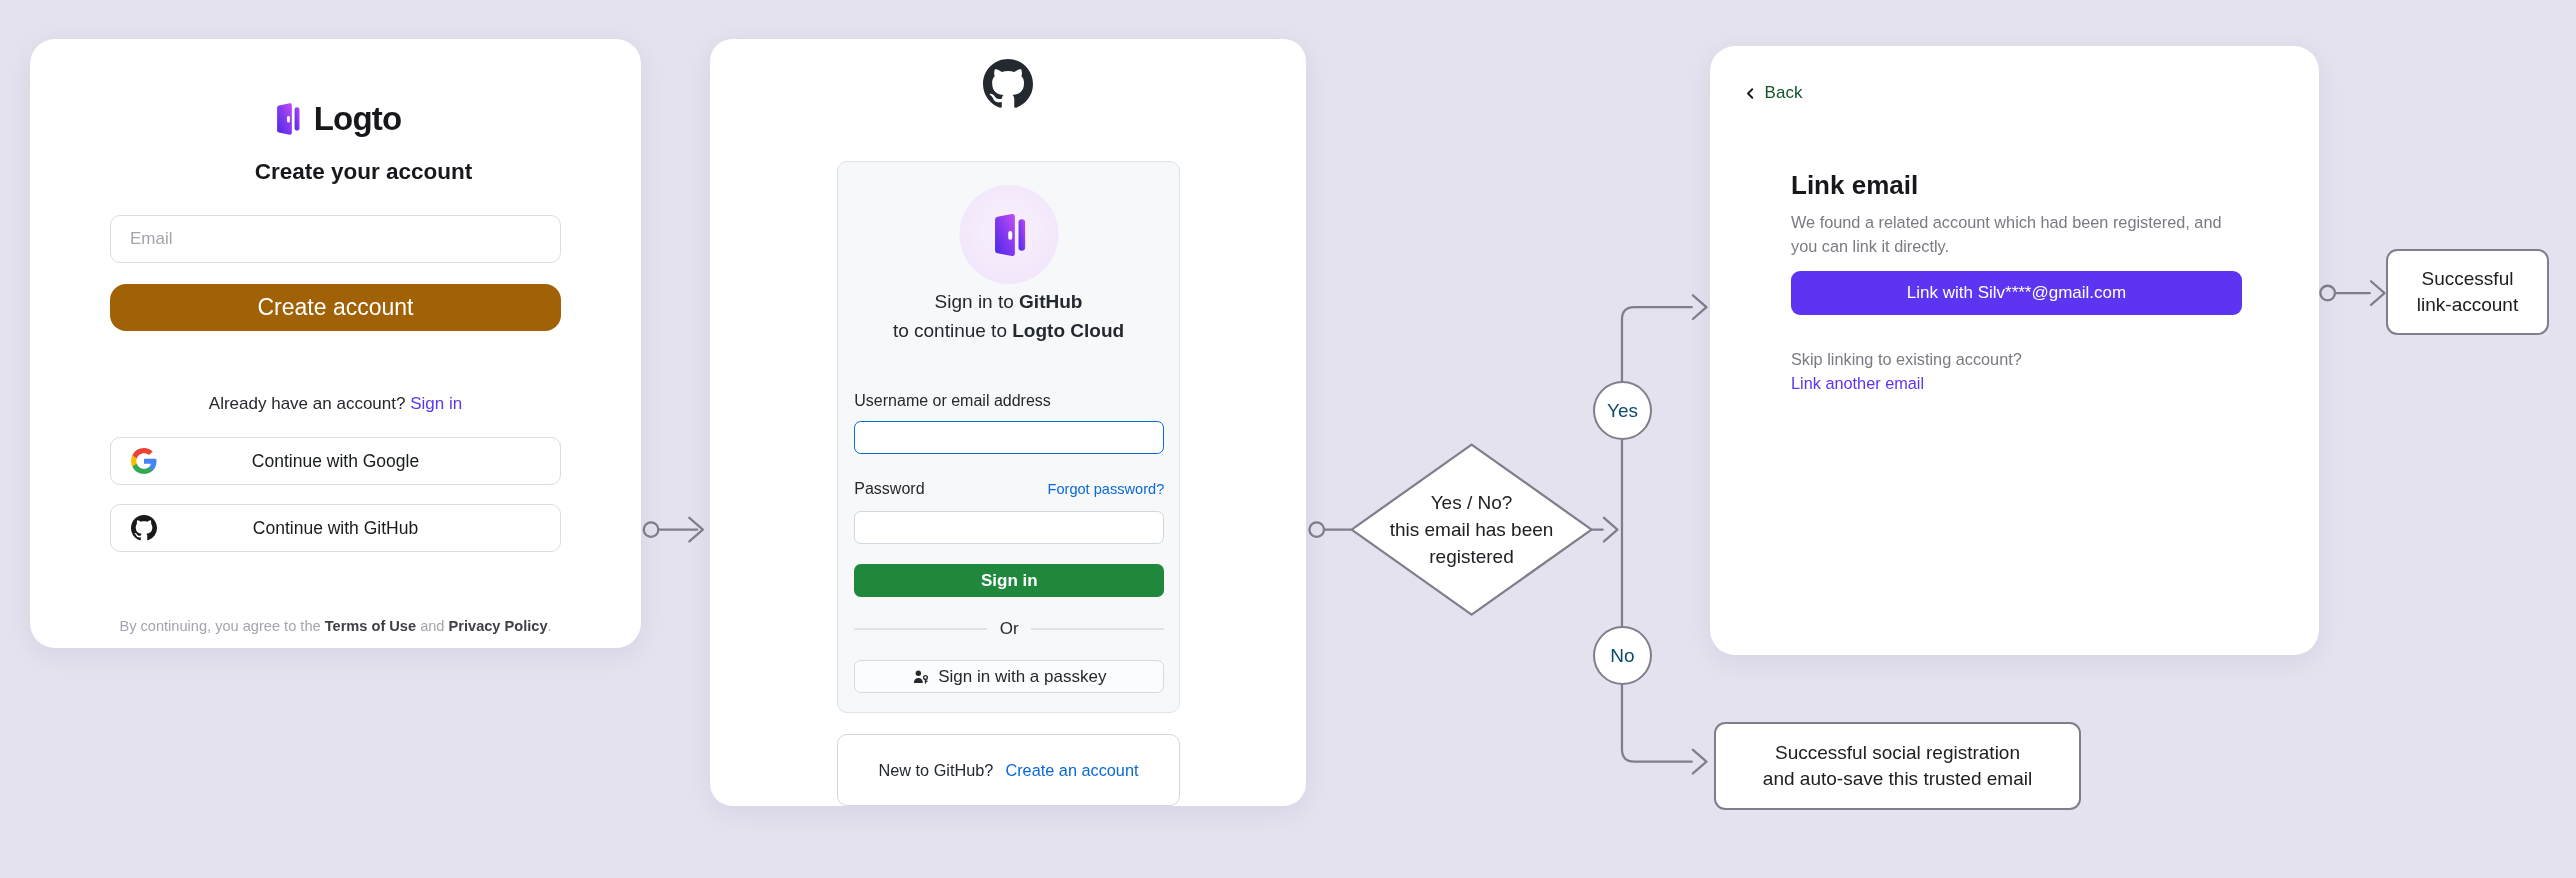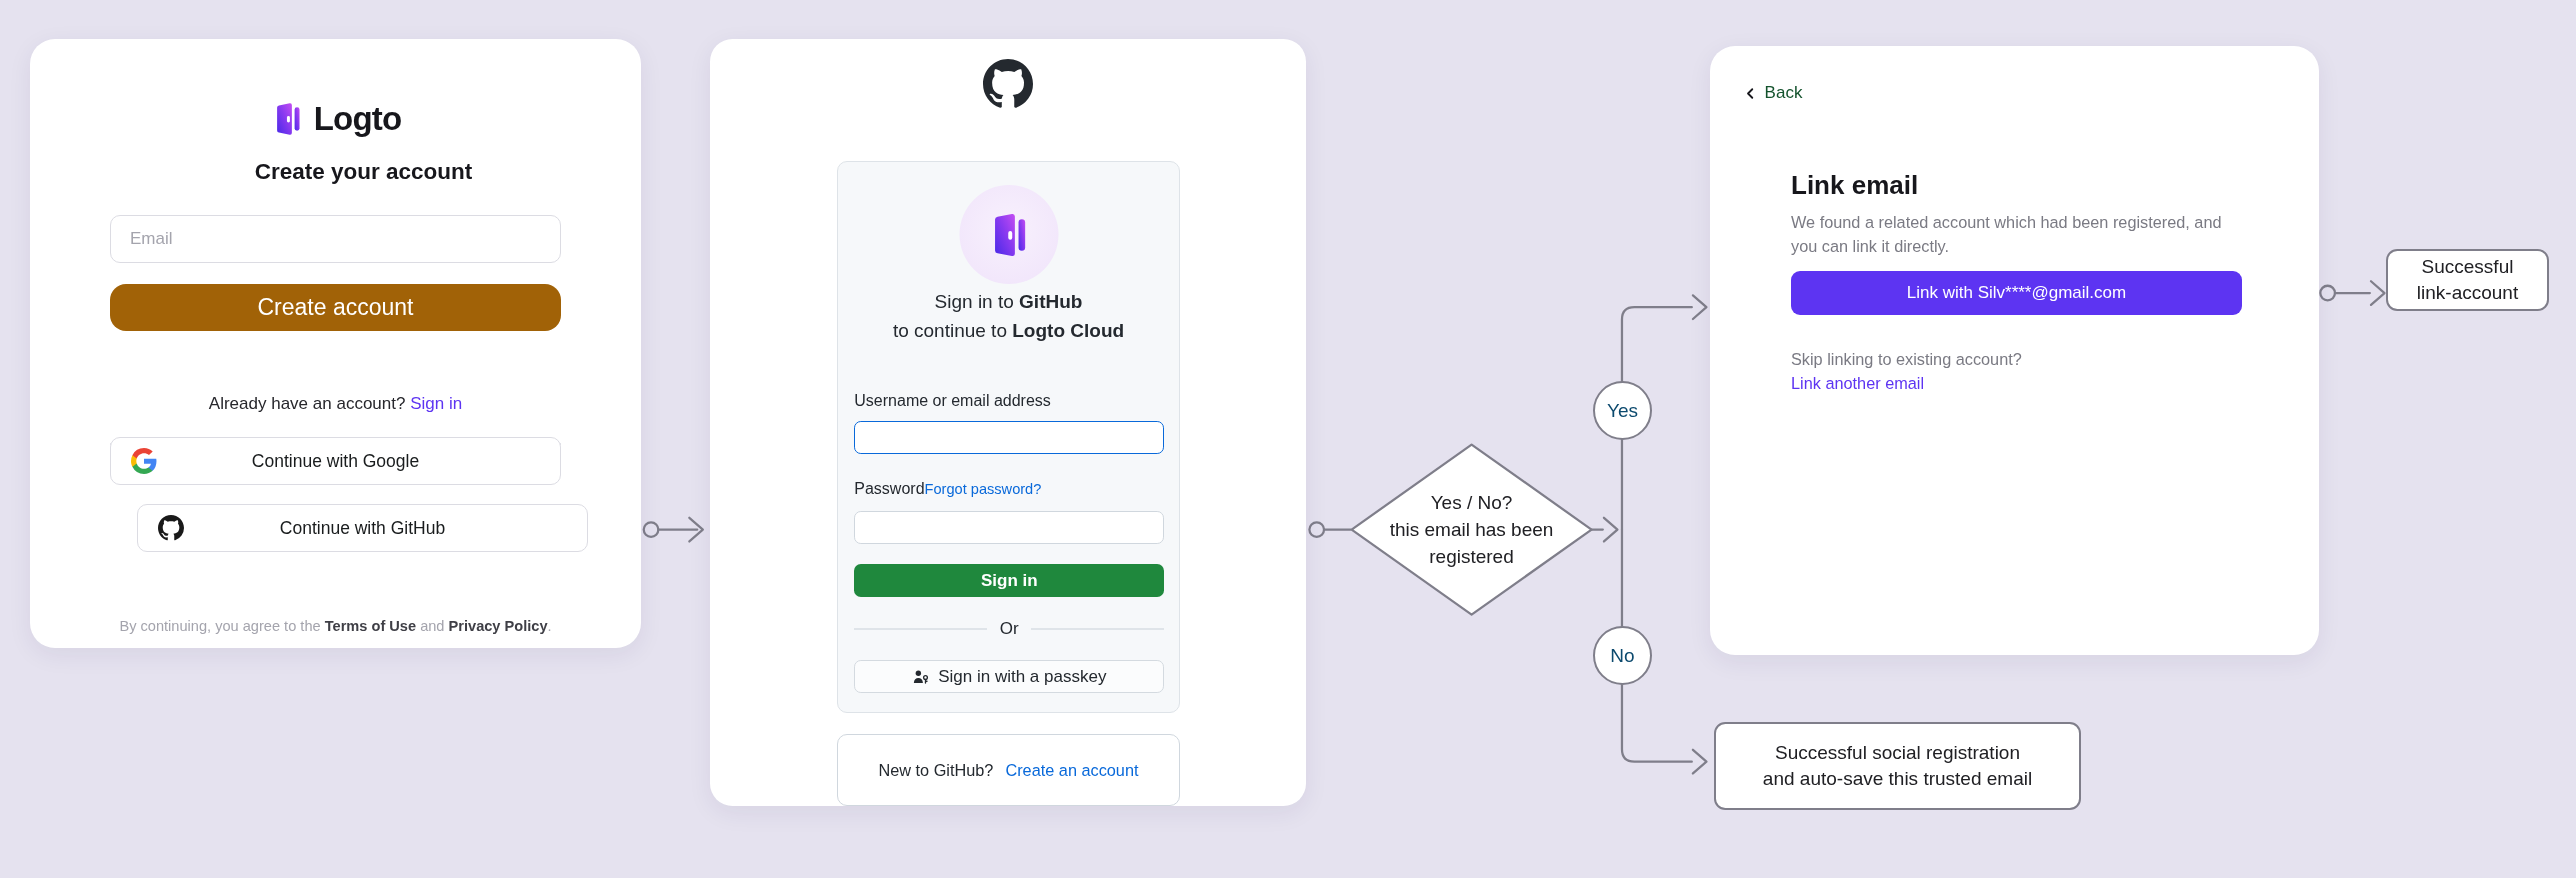--- a/index.html
+++ b/index.html
@@ -35,21 +35,21 @@
   .link-purple{color:#5d34f2;text-decoration:none;cursor:pointer;}
   .su-divider{left:80px;top:396px;width:451px;display:flex;align-items:center;gap:14.6px;color:#a4a4ad;font-size:16px;}
   .su-divider .dl{flex:1;height:1.1px;background:#e4e4ea;}
   .social-btn{
     left:80px;width:451px;height:48px;box-sizing:border-box;background:#fff;
     border:1.1px solid #dcdce3;border-radius:10px;cursor:pointer;font-family:inherit;
     display:flex;align-items:center;padding:0 20px;
   }
   .social-btn .social-label{flex:1;text-align:center;font-size:17.5px;font-weight:500;color:#191c1d;margin-left:-26px;}
   .btn-google{top:398px;}
-  .btn-github{top:465px;margin-left:27px;}
+  .btn-github{top:465px;}
   .su-terms{left:0;top:579px;width:100%;text-align:center;font-size:14.6px;color:#a4a4ad;}
   .terms-strong{color:#3f3f46;font-weight:600;}
   
   .card-github{left:710px;top:39px;width:596px;height:767px;border-radius:22.5px;}
   .gh-logo{left:0;top:20px;width:100%;display:flex;justify-content:center;}
   .gh-panel{
     left:127px;top:122px;width:343px;height:552px;box-sizing:border-box;
     background:#f6f8fa;border:1.1px solid #dee3e8;border-radius:10px;
   }
   .gh-badge{
@@ -59,21 +59,21 @@
   }
   .gh-title{left:0;top:125px;width:100%;text-align:center;font-size:19px;line-height:29px;color:#24292f;}
   .gh-title b{font-weight:700;}
   .gh-label{font-size:16px;color:#24292f;}
   .gh-label-user{left:16.3px;top:230px;}
   .gh-input{
     box-sizing:border-box;left:16.3px;width:310px;height:33px;border-radius:6.8px;
     background:#fff;font-size:16px;color:#24292f;padding:0 12.4px;font-family:inherit;outline:none;
   }
   .gh-input-user{top:259px;border:1.7px solid #0969da;}
-  .gh-pass-row{left:16.3px;top:318px;width:310px;display:flex;justify-content:flex-start;align-items:baseline;}
+  .gh-pass-row{left:16.3px;top:318px;width:310px;display:flex;justify-content:space-between;align-items:baseline;}
   .gh-forgot{font-size:14.6px;color:#0969da;text-decoration:none;cursor:pointer;}
   .gh-input-pass{top:349px;border:1.1px solid #d0d7de;}
   .gh-signin{
     left:16.3px;top:402px;width:310px;height:33px;border:none;border-radius:6.8px;
     background:#1f883d;color:#fff;font-size:17px;font-weight:600;font-family:inherit;cursor:pointer;
   }
   .gh-divider{left:16.3px;top:457px;width:310px;display:flex;align-items:center;gap:12.4px;color:#24292f;font-size:17px;}
   .gh-divider .dl{flex:1;height:1.1px;background:#dfe4e9;}
   .gh-passkey{
     left:16.3px;top:498px;width:310px;height:33px;box-sizing:border-box;border:1.1px solid #d4dae0;border-radius:6.8px;
@@ -104,21 +104,21 @@
     width:59px;height:59px;border-radius:50%;background:#fff;border:2.3px solid #7f7e8a;
     display:flex;align-items:center;justify-content:center;font-size:19px;color:#0c4a6e;
   }
   .circle-yes{left:1593px;top:381px;}
   .circle-no{left:1593px;top:626px;}
   .flow-box{
     background:#fff;border:2.3px solid #7f7e8a;border-radius:11.3px;
     display:flex;flex-direction:column;align-items:center;justify-content:center;
     font-size:19px;line-height:26.5px;color:#202024;text-align:center;
   }
-  .box-link-outcome{left:2386px;top:249px;width:163px;height:62px;}
+  .box-link-outcome{left:2386px;top:249px;width:163px;height:86px;}
   .box-social-outcome{left:1714px;top:722px;width:367px;height:88px;}
   .diamond-label{
     left:1359px;top:489px;width:225px;text-align:center;
     font-size:19px;line-height:27px;color:#202024;
   }
   .diamond-label span{display:block;}
 </style>
 </head>
 <body>
 

